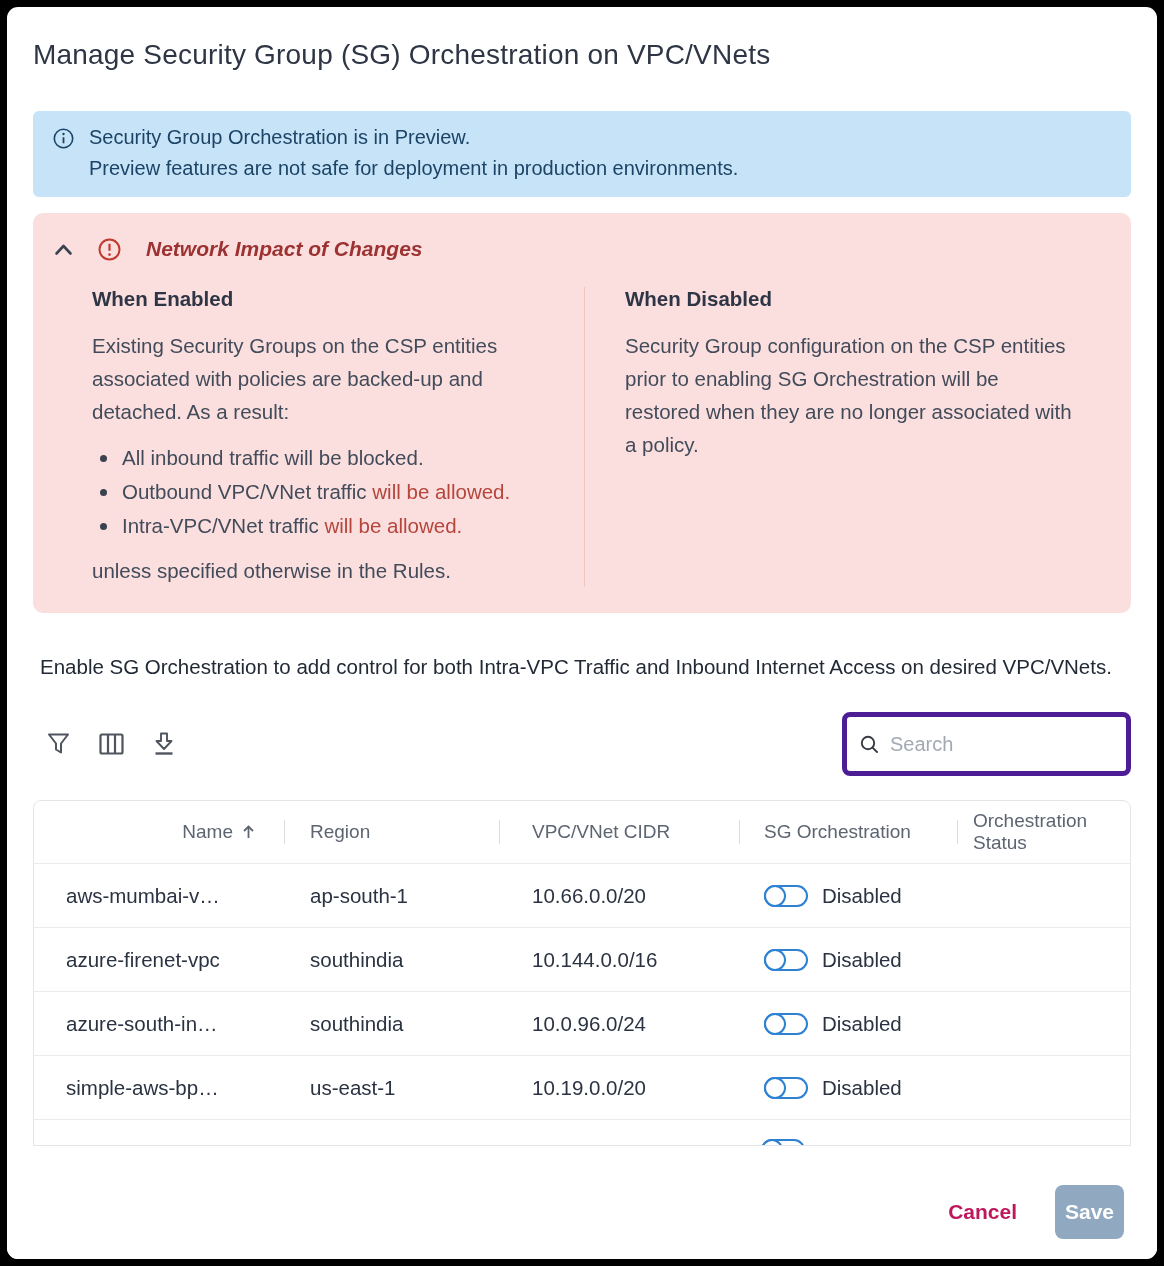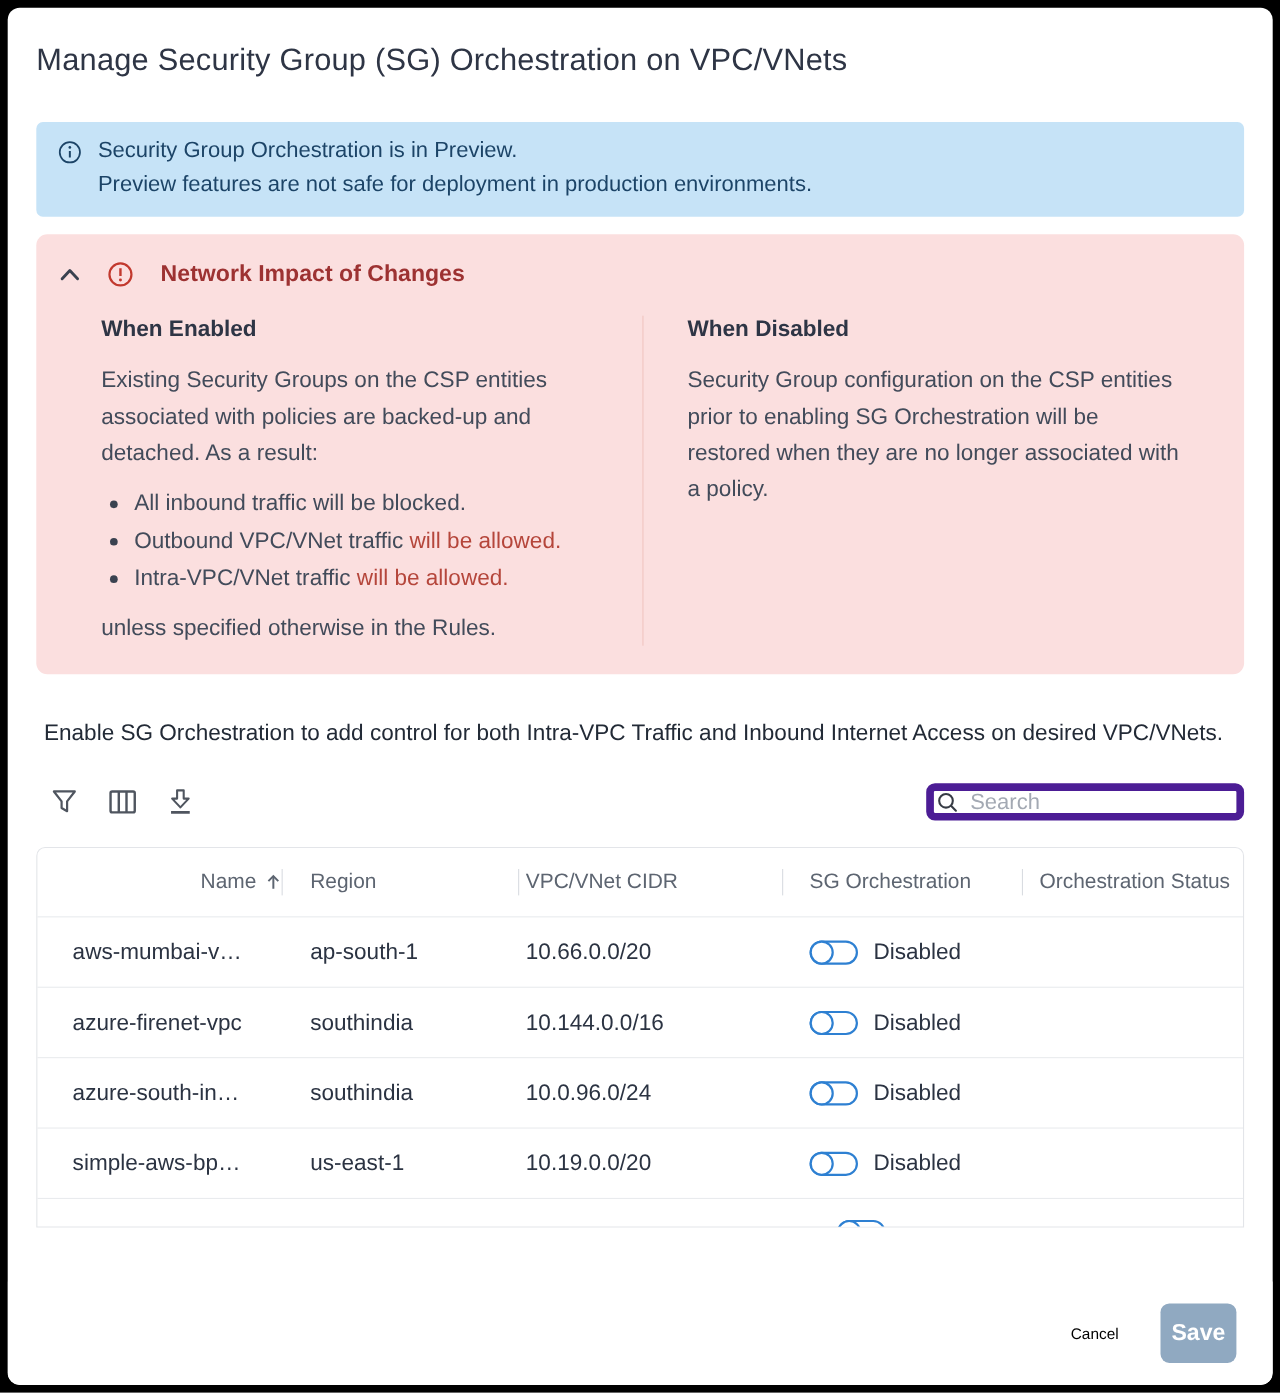--- a/index.html
+++ b/index.html
@@ -30,58 +30,58 @@
   .banner-warn {
     margin-top:18px; background:#f9f1cf; color:#666321;
     padding:10px 20px; font-size:20px; line-height:26px; align-items:center;
   }
 
   
   .impact {
     margin-top:16px; background:#fbdfdf; border-radius:10px;
     padding:24px 0 26px 0;
   }
-  .impact-header { display:flex; align-items:center; gap:25px; padding-left:21px; }
+  .impact-header { display:flex; align-items:center; gap:25px; padding-left:21px;font-style:italic; }
   .impact-title { font-size:21px; font-weight:700; color:#9d3232; }
   .impact-cols { display:flex; margin-top:26px; }
   .impact-col { flex:1 1 0; }
   .col-enabled  { padding:0 42px 0 59px; }
   .col-disabled { padding:0 56px 0 40px; }
   .col-divider { width:1px; background:#f0c6c1; flex:0 0 auto; }
   .col-heading { font-size:20.5px; font-weight:700; color:#2e3545; margin-bottom:18px; }
   .col-body { font-size:20.5px; line-height:33px; color:#424b5a; }
   .impact ul { list-style:none; margin-top:13px; }
   .impact li { font-size:20.5px; line-height:34px; color:#424b5a; padding-left:30px; position:relative; }
   .impact li::before { content:''; position:absolute; left:8px; top:14px; width:7px; height:7px; border-radius:50%; background:#3a4250; }
   .red { color:#b5463b; }
   .col-outro { margin-top:11px; font-size:20.5px; line-height:33px; color:#424b5a; }
 
   .description { margin-top:42px; font-size:20.5px; color:#222a36; padding-left:7px; }
 
   
   .toolbar { margin-top:33px; display:flex; align-items:center; padding-left:14px; }
   .tool-btn { margin-right:29px; color:#4f555f; display:inline-flex; cursor:pointer; }
   .search-box {
-    margin-left:auto; width:289px; height:34px; border:7px solid #4c1d95;
-    border-radius:8px; display:flex; align-items:center; padding:0 3px; gap:11px;
+    margin-left:auto; width:289px; height:64px; border:5px solid #4c1d95;
+    border-radius:8px; display:flex; align-items:center; padding:0 13px; gap:11px;
     background:#fff;
   }
   .search-box input {
     border:none; outline:none; width:100%; font-size:20px; color:#2e3545;
     font-family:"Liberation Sans", sans-serif; background:transparent;
   }
   .search-box input::placeholder { color:#a3a9b3; }
 
   
   .table { margin-top:24px; border:1px solid #e3e5e9; border-radius:8px 8px 0 0; }
   .thead { display:flex; height:62px; align-items:center; color:#5d6571; font-size:19px; }
   .th, .td { flex:0 0 auto; position:relative; }
   .c-name   { width:222px; padding-left:32px; }
-  .c-region { width:215px; padding-left:26px; }
-  .c-cidr   { width:240px; padding-left:7px; }
+  .c-region { width:215px; padding-left:26px;margin-left:28px; }
+  .c-cidr   { width:240px; padding-left:33px; }
   .c-sg     { width:218px; padding-left:25px; }
   .c-status { flex:1 1 auto; padding-left:16px; }
   .th-sep::before {
     content:''; position:absolute; left:0; top:50%; transform:translateY(-50%);
     width:1px; height:24px; background:#d9dce1;
   }
   .th-name { display:flex; align-items:center; gap:8px; cursor:pointer;justify-content:flex-end; }
   .trow {
     display:flex; height:64px; align-items:center;
     border-top:1px solid #e9ebee; font-size:20.5px; color:#2b3342;
@@ -99,21 +99,21 @@
   .toggle-label { margin-left:14px; }
   .partial-row { height:26px; border-top:1px solid #e9ebee; position:relative; overflow:hidden; }
   .partial-row .toggle { position:absolute; left:727px; top:19px; }
 
   
   .footer {
     position:absolute; left:0; right:0; bottom:0; height:94px;
     display:flex; align-items:center; justify-content:flex-end;
     padding-right:33px; gap:38px; background:#fff;
   }
-  .cancel-btn { color:#000000; font-size:14px; font-weight:400; cursor:pointer; }
+  .cancel-btn { color:#be185d; font-size:21px; font-weight:700; cursor:pointer; }
   .save-btn {
     width:69px; height:54px; background:#90a9c1; color:#fff; border:none;
     border-radius:8px; font-size:21px; font-weight:600; cursor:default;
     font-family:"Liberation Sans", sans-serif;
   }
   svg { display:block; }
 </style>
 </head>
 <body>
 

